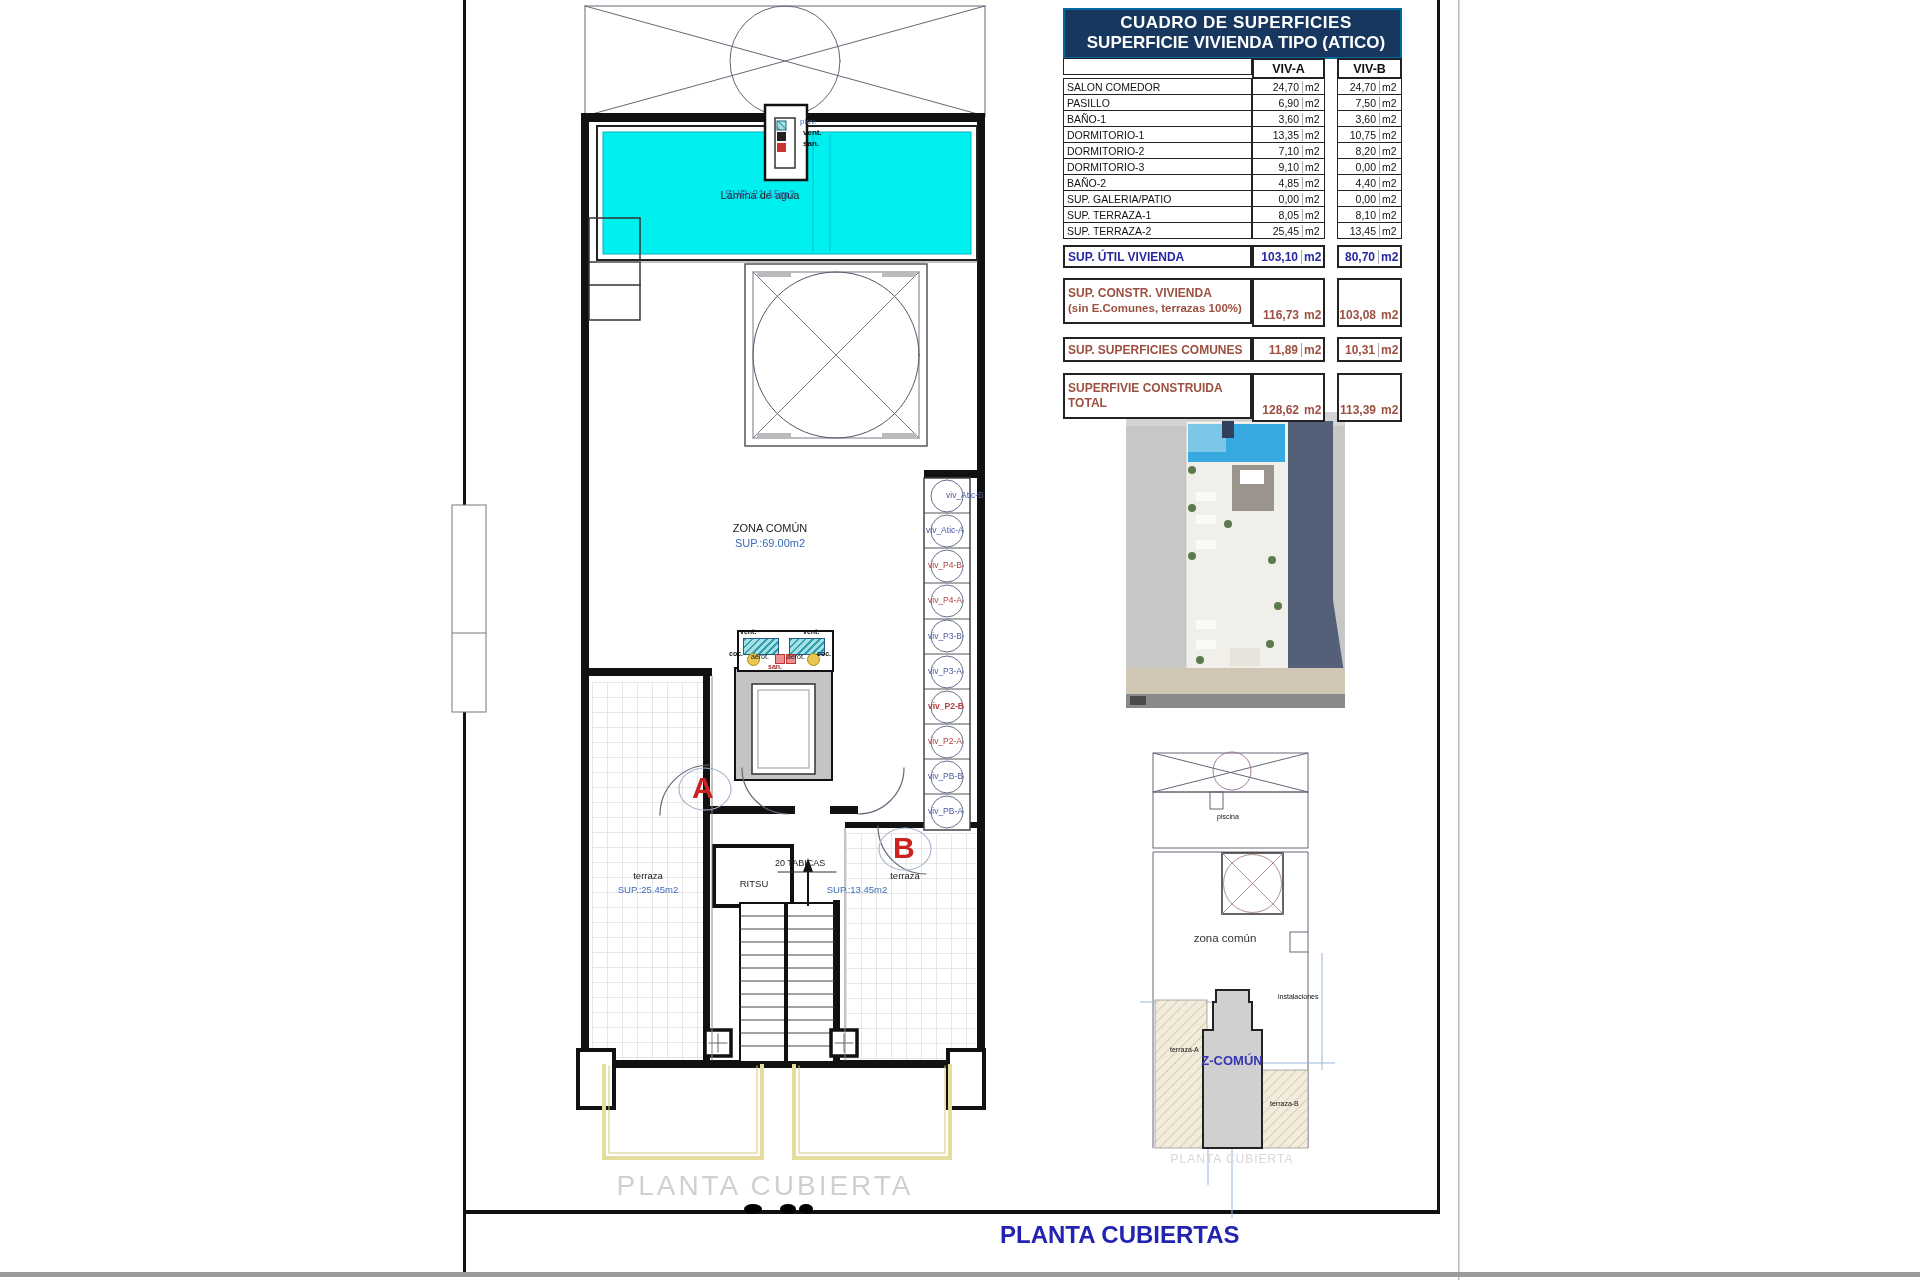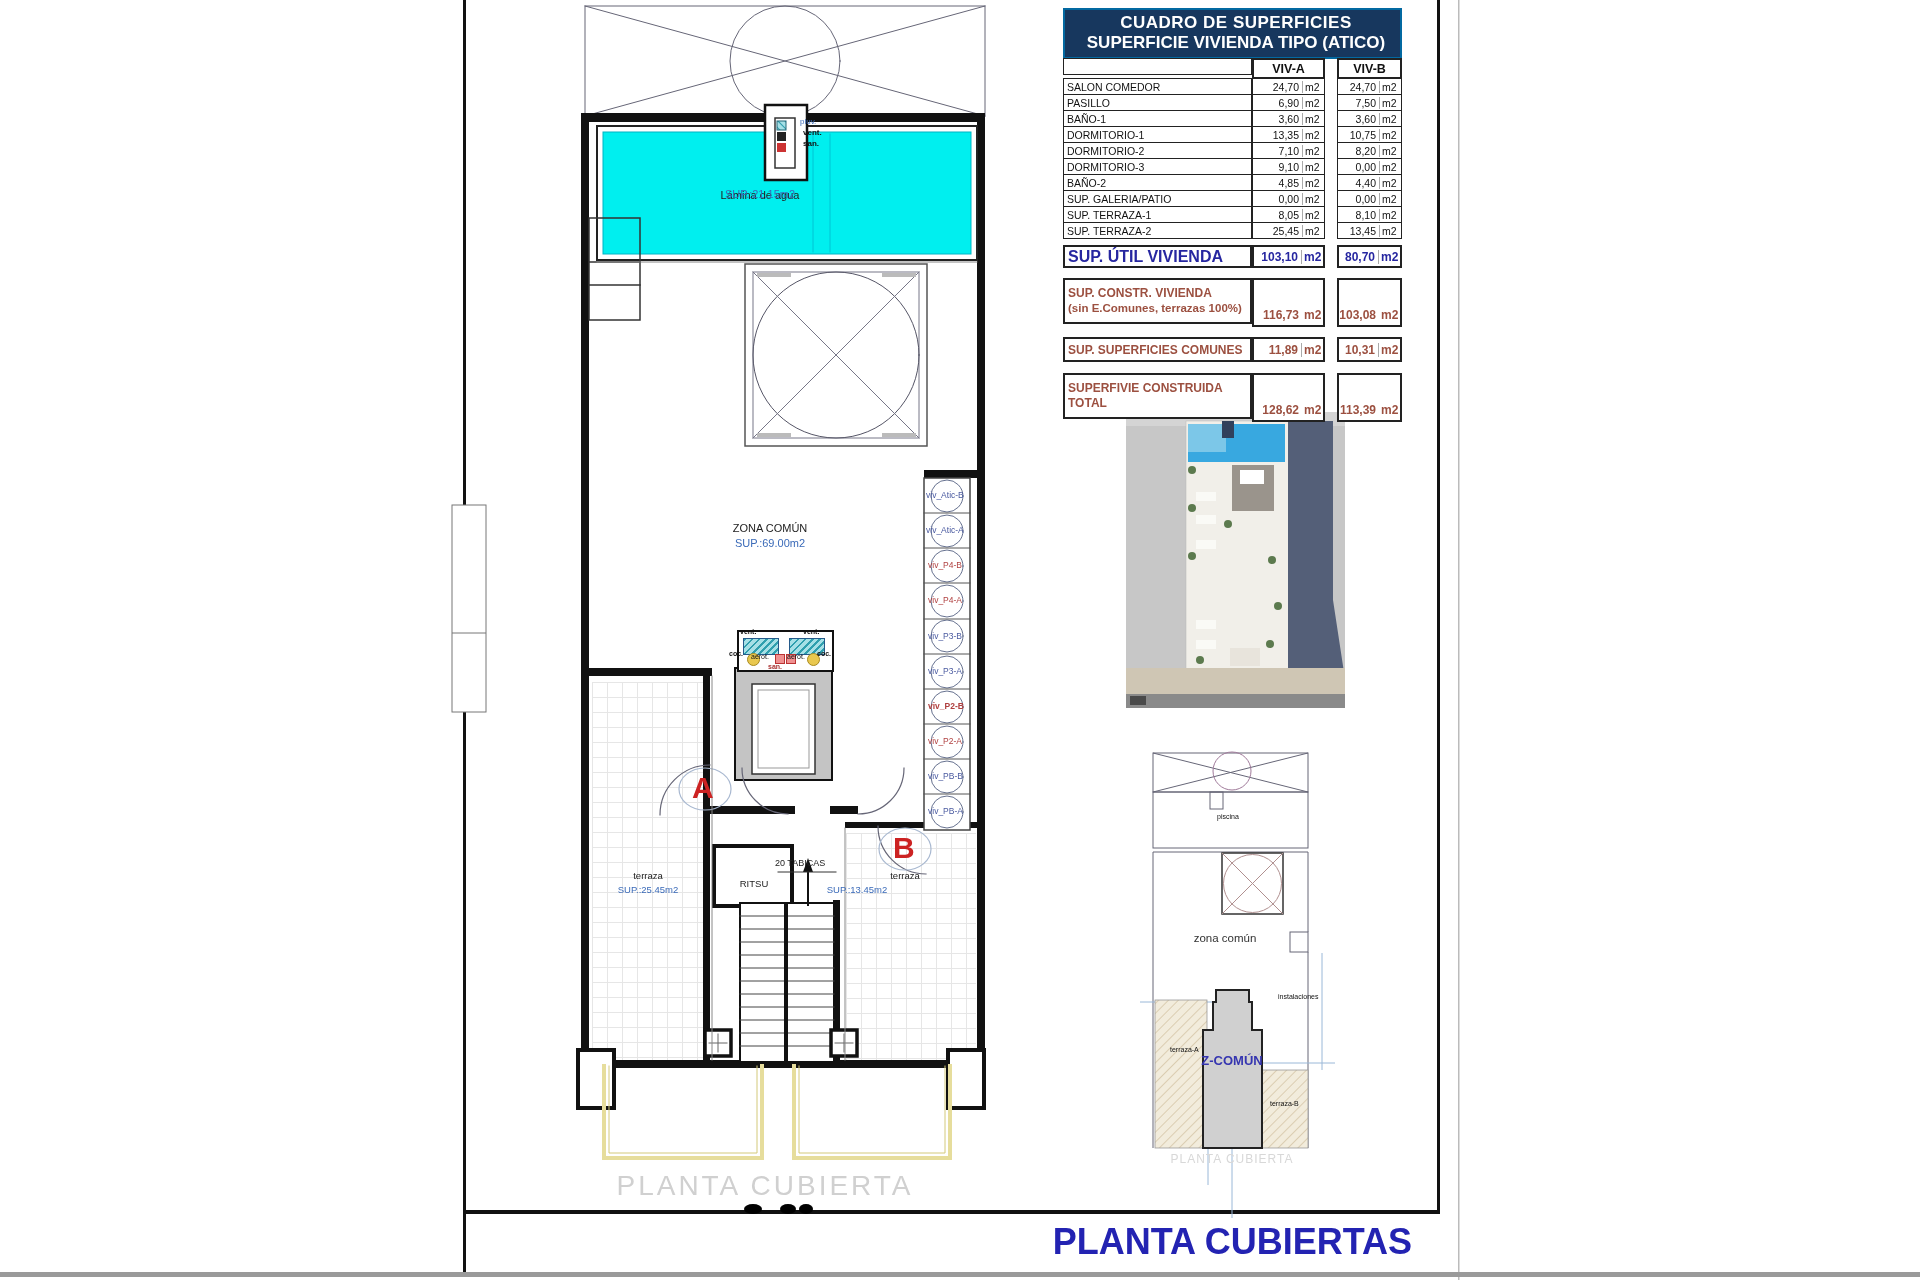--- a/index.html
+++ b/index.html
@@ -288,21 +288,21 @@
   <div class="lbl ctr" style="left:660px; top:188px; width:200px; font-size:11px; color:#3a6ab8;">SUP.:21.15m2</div>
 
   <div class="microlbl" style="left:800px; top:117px; color:#3a6ab8; font-size:8px;">pluv.</div>
   <div class="microlbl" style="left:803px; top:128px; font-size:8px; font-weight:bold;">vent.</div>
   <div class="microlbl" style="left:803px; top:139px; font-size:8px; font-weight:bold;">san.</div>
 
   <div class="lbl ctr" style="left:670px; top:522px; width:200px; font-size:11px;">ZONA COMÚN</div>
   <div class="lbl ctr" style="left:670px; top:537px; width:200px; font-size:11px; color:#3a6ab8;">SUP.:69.00m2</div>
 
   <div>
-    <span class="lbl" style="left: 926px; top: 490px; font-size: 8.5px; color: rgb(74, 90, 160);">viv_Atic-B</span>
+    <span class="lbl" style="left: 926px; top: 490px; font-size: 8.5px; color: rgb(74, 90, 160); padding-left: 20px;">viv_Atic-B</span>
     <span class="lbl" style="left: 926px; top: 525px; font-size: 8.5px; color: rgb(74, 90, 160);">viv_Atic-A</span>
     <span class="lbl" style="left: 928px; top: 560px; font-size: 8.5px; color: rgb(176, 64, 64);">viv_P4-B</span>
     <span class="lbl" style="left: 928px; top: 595px; font-size: 8.5px; color: rgb(176, 64, 64);">viv_P4-A</span>
     <span class="lbl" style="left: 928px; top: 631px; font-size: 8.5px; color: rgb(74, 90, 160);">viv_P3-B</span>
     <span class="lbl" style="left: 928px; top: 666px; font-size: 8.5px; color: rgb(74, 90, 160);">viv_P3-A</span>
     <span class="lbl" style="left: 928px; top: 701px; font-size: 8.5px; color: rgb(176, 64, 64); font-weight: bold;">viv_P2-B</span>
     <span class="lbl" style="left: 928px; top: 736px; font-size: 8.5px; color: rgb(176, 64, 64);">viv_P2-A</span>
     <span class="lbl" style="left: 928px; top: 771px; font-size: 8.5px; color: rgb(74, 90, 160);">viv_PB-B</span>
     <span class="lbl" style="left: 928px; top: 806px; font-size: 8.5px; color: rgb(74, 90, 160);">viv_PB-A</span>
   </div>
@@ -464,21 +464,21 @@
           <span class="unit">m2</span>
         </div>
         <div class="tgap"></div>
         <div class="tval">
           <span class="num">13,45</span>
           <span class="unit">m2</span>
         </div>
       </div>
 
     <div class="trow sum blue-t" style="margin-top:6px;">
-      <div class="tcell" style="height:19px; font-size:16px;">SUP. ÚTIL VIVIENDA</div>
+      <div class="tcell" style="height:19px; font-size:12px;">SUP. ÚTIL VIVIENDA</div>
       <div class="tval" style="height:19px; font-size:12px;">
           <span class="num">103,10</span>
           <span class="unit">m2</span>
         </div>
       <div class="tgap"></div>
       <div class="tval" style="height:19px; font-size:12px;">
           <span class="num">80,70</span>
           <span class="unit">m2</span>
         </div>
     </div>
@@ -530,15 +530,15 @@
   </div>
 
   <div class="microlbl" style="left:1217px; top:813px;">piscina</div>
   <div class="lbl ctr" style="left:1165px; top:932px; width:120px; font-size:11.5px; color:#333;">zona común</div>
   <div class="microlbl" style="left:1278px; top:993px;">instalaciones</div>
   <div class="microlbl" style="left:1170px; top:1046px;">terraza-A</div>
   <div class="microlbl" style="left:1270px; top:1100px;">terraza-B</div>
   <div class="lbl ctr" style="left:1182px; top:1053px; width:100px; font-size:13px; font-weight:bold; color:#3535b0;">Z-COMÚN</div>
   <div class="lbl ctr" style="left:1162px; top:1152px; width:140px; font-size:12px; color:#d8d8d8; letter-spacing:1px;">PLANTA CUBIERTA</div>
 
-  <div class="lbl" style="left: 1000px; top: 1221px; width: 412px; text-align: right; font-size: 36px; font-weight: bold; color: rgb(35, 35, 178);">PLANTA CUBIERTAS</div>
+  <div class="lbl" style="left: 1000px; top: 1221px; width: 412px; text-align: left; font-size: 24px; font-weight: bold; color: rgb(35, 35, 178);">PLANTA CUBIERTAS</div>
 
 </div>
 
 </body></html>

